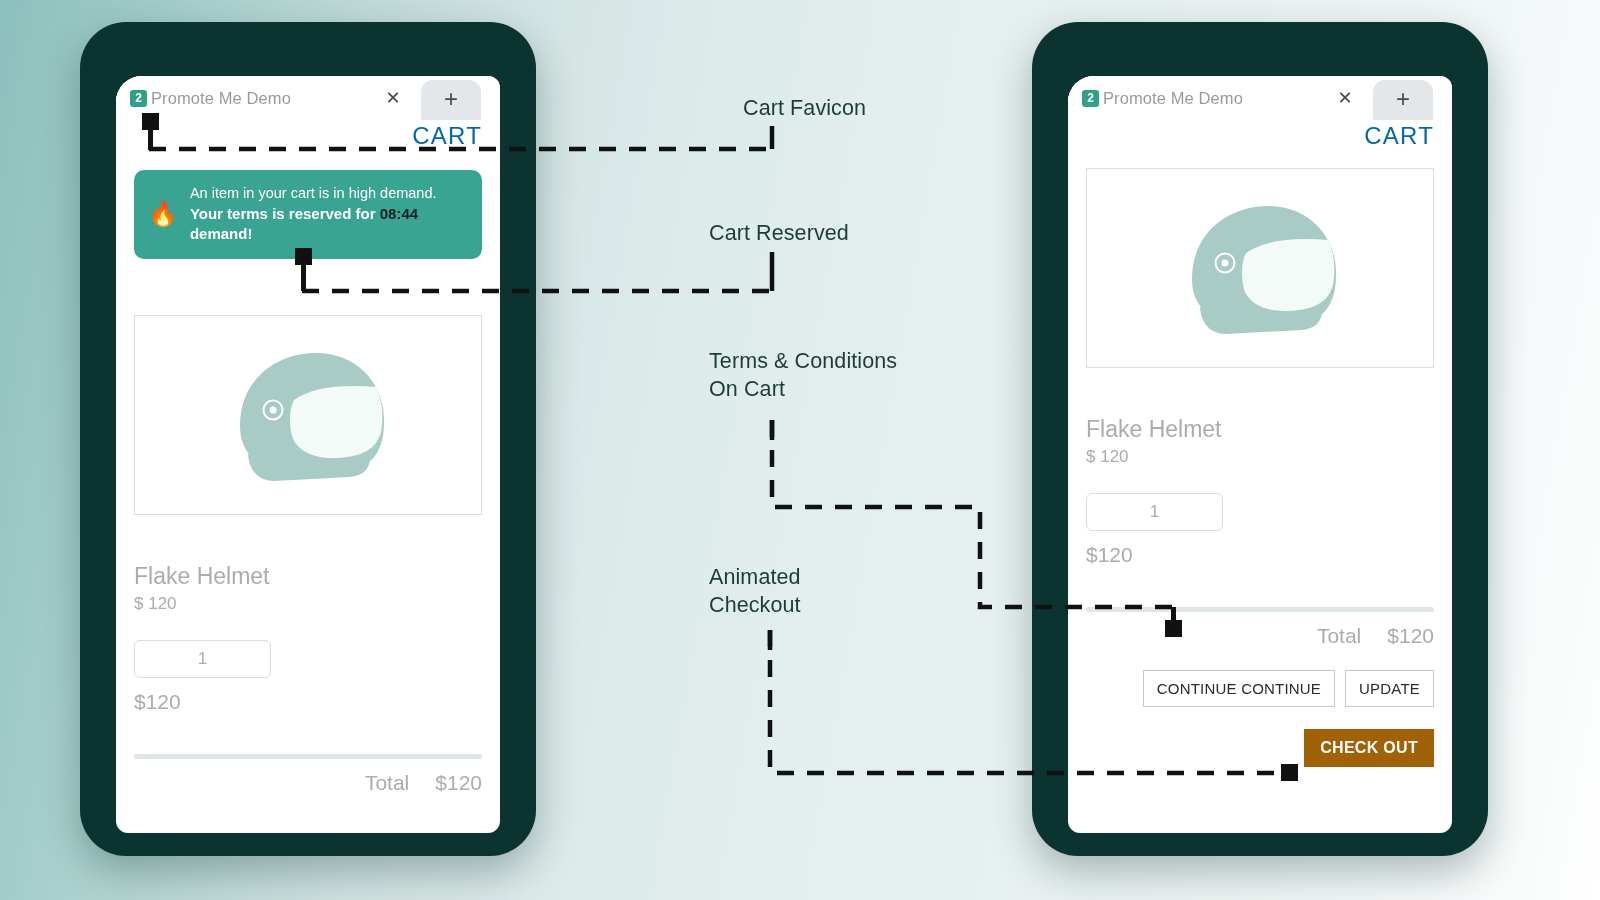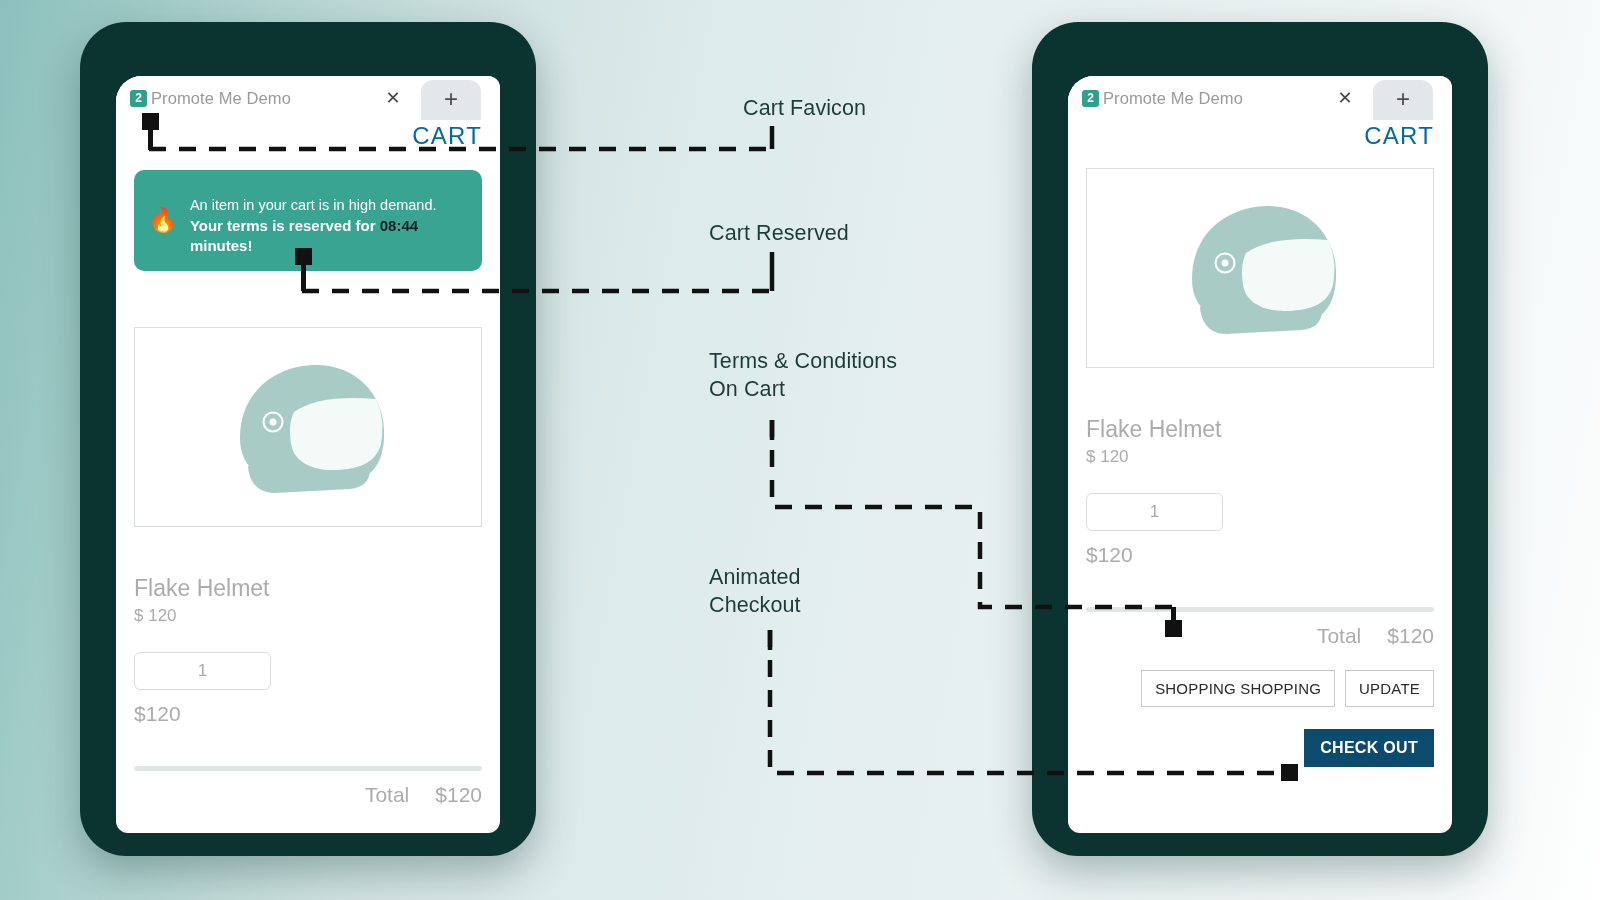--- a/index.html
+++ b/index.html
@@ -83,21 +83,21 @@
   .cart-page { padding:0 18px; position:relative; }
   .cart-title {
      text-align:right; font-size:24px; color:#0369a1;
      letter-spacing:1.2px; font-weight:400; margin-top:2px; }
 
   .promo-banner {
      margin-top:20px; background:#3aa492; border-radius:10px;
      padding:14px 16px 15px 14px; display:flex; align-items:center; gap:12px; }
   .promo-flame { font-size:24px; line-height:1; flex:0 0 auto; }
   .promo-text { color:#ffffff; }
-  .promo-line1 { font-size:14.5px; font-weight:400; line-height:1.35;margin-top:12px; }
+  .promo-line1 { font-size:14.5px; font-weight:400; line-height:1.35; }
   .promo-line2 { font-size:15px; font-weight:700; line-height:1.35; }
   .promo-timer { color:#17201f; font-weight:700; }
 
   .product-image {
      margin-top:56px; height:200px; border:1px solid #d9dddd;
      background:#ffffff; display:flex; align-items:center; justify-content:center; }
   .product-image.tight { margin-top:18px; }
 
   .product-name { margin-top:48px; font-size:23px; color:#acacac; font-weight:400; }
   .product-price { margin-top:4px; font-size:17px; color:#acacac; }
@@ -119,21 +119,21 @@
   .terms-text { text-align:right; flex:1; }
   .terms-link { text-decoration:underline; color:#1d1d1d; }
 
   .button-row { margin-top:22px; display:flex; justify-content:flex-end; gap:10px; }
   .btn-outline {
      border:1px solid #c8c8c8; background:#ffffff; color:#2b2b2b;
      font-size:15px; padding:9px 13px; letter-spacing:.2px;
      font-family:"Liberation Sans", sans-serif; }
   .checkout-row { margin-top:22px; display:flex; justify-content:flex-end; }
   .btn-checkout {
-     background:#0c4a6e; color:#ffffff; font-size:16px; font-weight:600;
+     background:#a16207; color:#ffffff; font-size:16px; font-weight:600;
      padding:10px 16px; border:none; letter-spacing:.3px;
      font-family:"Liberation Sans", sans-serif; }
 
   
   .ann-label {
      position:absolute; color:#1e3b3a; font-size:21.5px;
      line-height:1.3; white-space:pre-line; letter-spacing:.1px; }
   .ovl { position:absolute; left:0; top:0; width:1600px; height:900px;
          pointer-events:none; }
 </style>
@@ -153,21 +153,21 @@
       <div class="tab-new">+</div>
     </div>
 
     <div class="cart-page">
       <div class="cart-title">CART</div>
 
       <div class="promo-banner">
         <div class="promo-flame">🔥</div>
         <div class="promo-text">
           <div class="promo-line1">An item in your cart is in high demand.</div>
-          <div class="promo-line2"><span>Your terms is reserved for </span><span class="promo-timer">08:44</span><span> minutes!</span></div>
+          <div class="promo-line2"><span>Your terms is reserved for </span><span class="promo-timer">08:44</span><span> demand!</span></div>
         </div>
       </div>
 
       <div class="product-image">
         <svg width="185" height="150" viewBox="0 0 185 150">
           <path d="M24 86 C24 38 62 13 100 13 C140 13 167 42 168 78 C169 104 160 118 150 124 L70 128 C40 128 24 112 24 86 Z" fill="#a8ccc5"></path>
           <path d="M32 114 L152 108 C158 124 150 136 134 137 L58 141 C42 141 33 130 32 114 Z" fill="#a8ccc5"></path>
           <path d="M78 60 C96 47 126 44 160 47 C166 60 168 74 165 92 C160 112 140 118 116 118 C96 118 80 110 76 96 C73 84 73 70 78 60 Z" fill="#f4faf8"></path>
           <circle cx="57" cy="70" r="9.5" fill="none" stroke="#ffffff" stroke-width="2"></circle>
           <circle cx="57" cy="70" r="3.5" fill="#ffffff"></circle>
@@ -218,21 +218,21 @@
       <div class="qty-box">1</div>
       <div class="line-total">$120</div>
       <div class="divider"></div>
       <div class="totals-row">
         <span>Total</span>
         <span>$120</span>
       </div>
 
 
       <div class="button-row">
-        <button class="btn-outline">SHOPPING SHOPPING</button>
+        <button class="btn-outline">CONTINUE CONTINUE</button>
         <button class="btn-outline">UPDATE</button>
       </div>
       <div class="checkout-row">
         <button class="btn-checkout">CHECK OUT</button>
       </div>
     </div>
   </div>
 </div>
 
 <div class="ann-label" style="left:709px; top:95px;margin-left:34px;">Cart Favicon</div>

